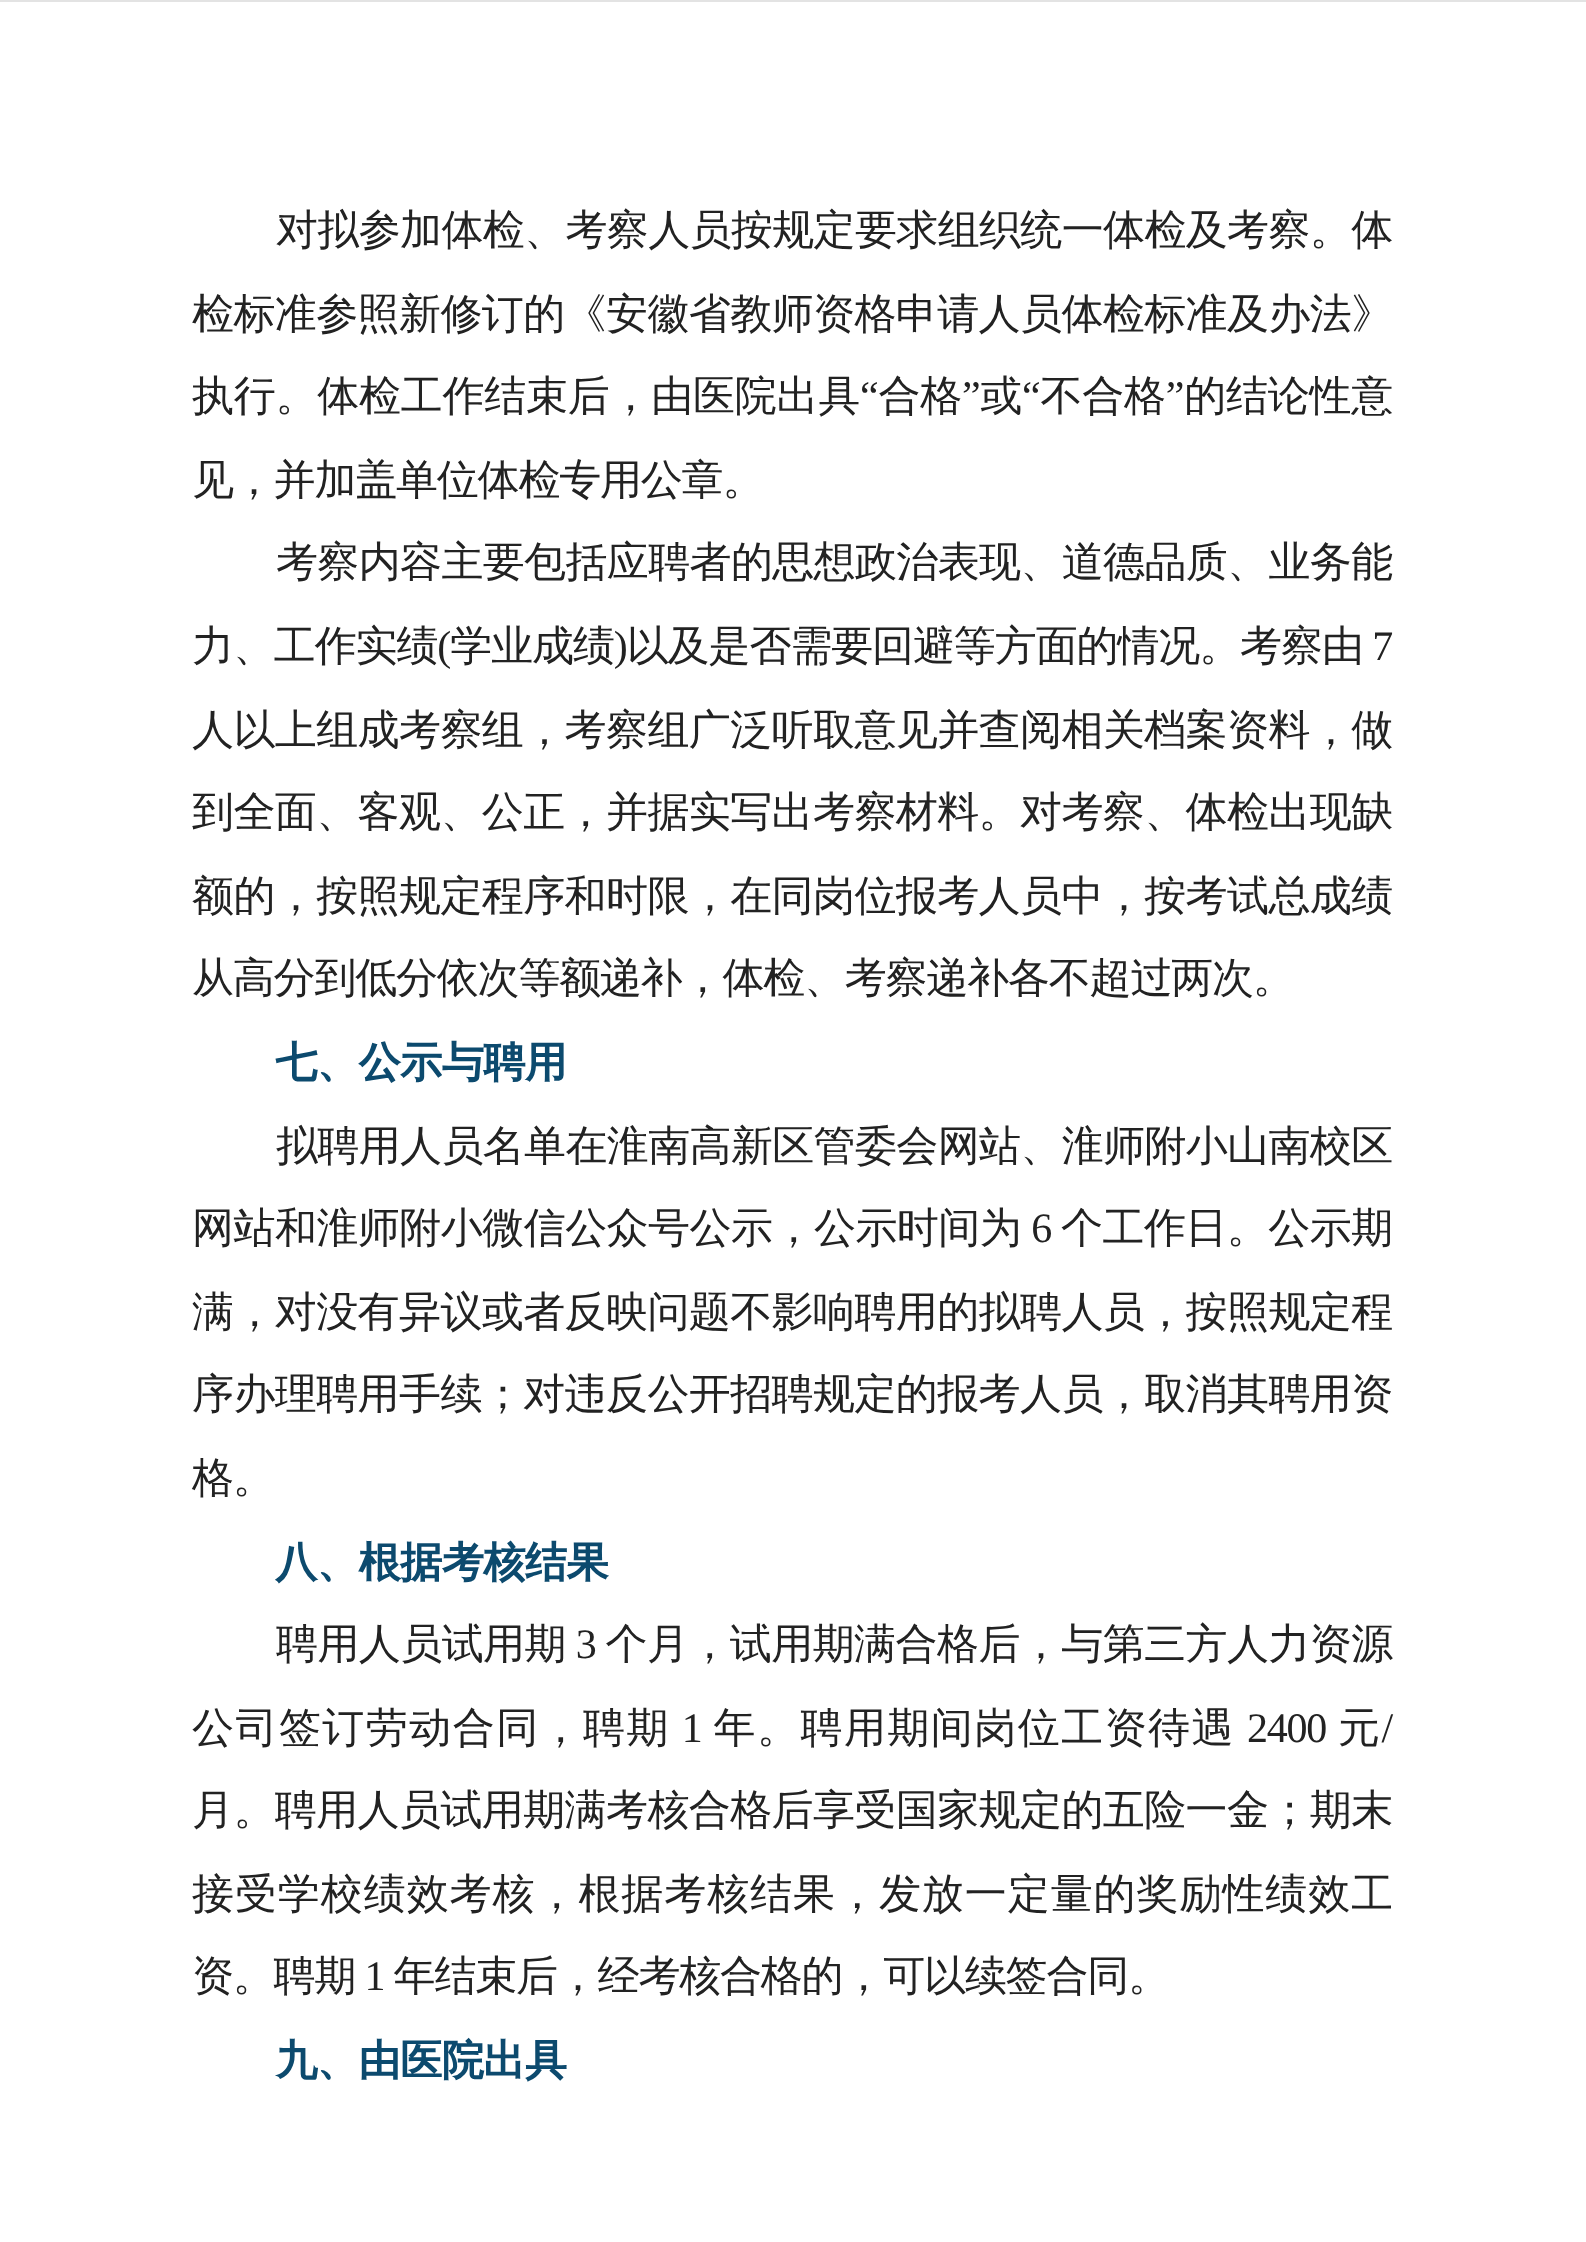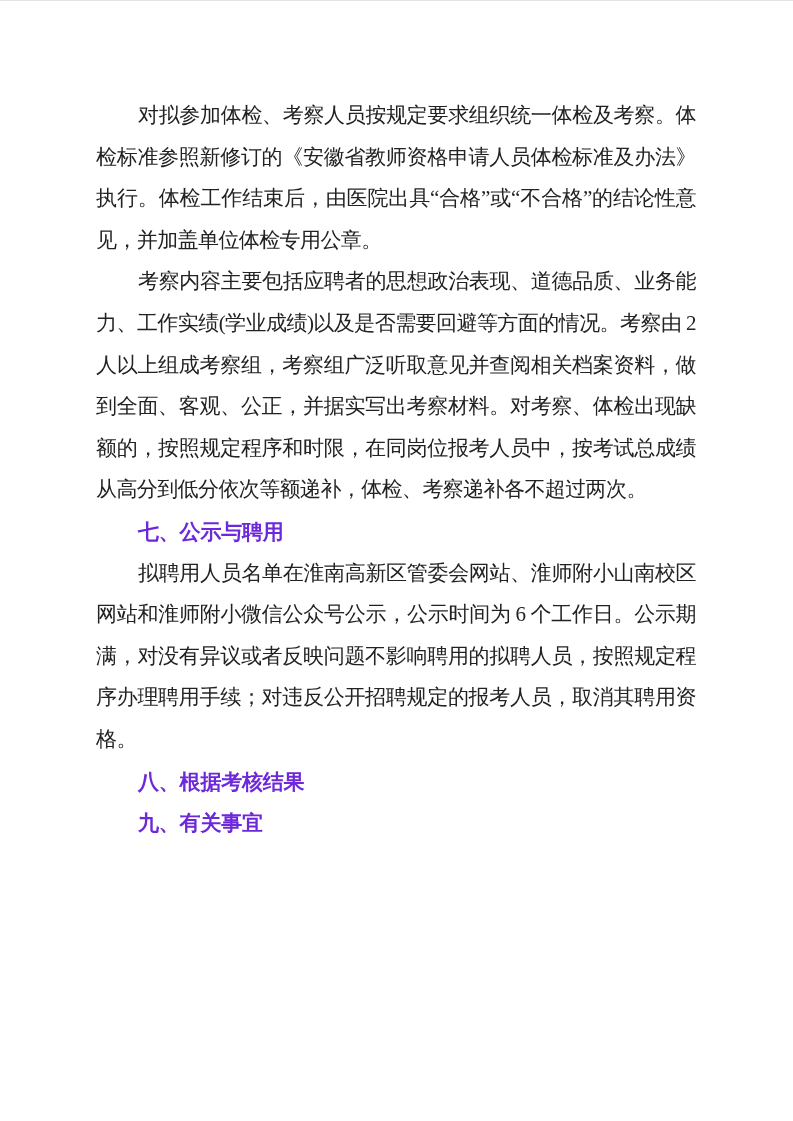--- a/index.html
+++ b/index.html
@@ -31,30 +31,31 @@
     text-indent: 2em;
     margin: 0;
     word-break: break-all;
   }
   .section-heading {
     font-family: "Liberation Sans", "DejaVu Sans", sans-serif;
     font-size: 21px;
     line-height: 41.6px;
     letter-spacing: -0.2px;
     font-weight: 700;
-    color: #6d28d9;
+    color: #0c4a6e;
     text-indent: 2em;
     margin: 0;
   }
 </style>
 </head>
 <body>
 
 <div class="page">
   <main class="doc-body">
       <p class="body-paragraph">对拟参加体检、考察人员按规定要求组织统一体检及考察。体检标准参照新修订的《安徽省教师资格申请人员体检标准及办法》执行。体检工作结束后，由医院出具“合格”或“不合格”的结论性意见，并加盖单位体检专用公章。</p>
-      <p class="body-paragraph">考察内容主要包括应聘者的思想政治表现、道德品质、业务能力、工作实绩(学业成绩)以及是否需要回避等方面的情况。考察由 2 人以上组成考察组，考察组广泛听取意见并查阅相关档案资料，做到全面、客观、公正，并据实写出考察材料。对考察、体检出现缺额的，按照规定程序和时限，在同岗位报考人员中，按考试总成绩从高分到低分依次等额递补，体检、考察递补各不超过两次。</p>
+      <p class="body-paragraph">考察内容主要包括应聘者的思想政治表现、道德品质、业务能力、工作实绩(学业成绩)以及是否需要回避等方面的情况。考察由 7 人以上组成考察组，考察组广泛听取意见并查阅相关档案资料，做到全面、客观、公正，并据实写出考察材料。对考察、体检出现缺额的，按照规定程序和时限，在同岗位报考人员中，按考试总成绩从高分到低分依次等额递补，体检、考察递补各不超过两次。</p>
       <h2 class="section-heading">七、公示与聘用</h2>
       <p class="body-paragraph">拟聘用人员名单在淮南高新区管委会网站、淮师附小山南校区网站和淮师附小微信公众号公示，公示时间为 6 个工作日。公示期满，对没有异议或者反映问题不影响聘用的拟聘人员，按照规定程序办理聘用手续；对违反公开招聘规定的报考人员，取消其聘用资格。</p>
       <h2 class="section-heading">八、根据考核结果</h2>
-      <h2 class="section-heading">九、有关事宜</h2>
+      <p class="body-paragraph">聘用人员试用期 3 个月，试用期满合格后，与第三方人力资源公司签订劳动合同，聘期 1 年。聘用期间岗位工资待遇 2400 元/月。聘用人员试用期满考核合格后享受国家规定的五险一金；期末接受学校绩效考核，根据考核结果，发放一定量的奖励性绩效工资。聘期 1 年结束后，经考核合格的，可以续签合同。</p>
+      <h2 class="section-heading">九、由医院出具</h2>
     </main>
 </div>
 
 </body></html>

